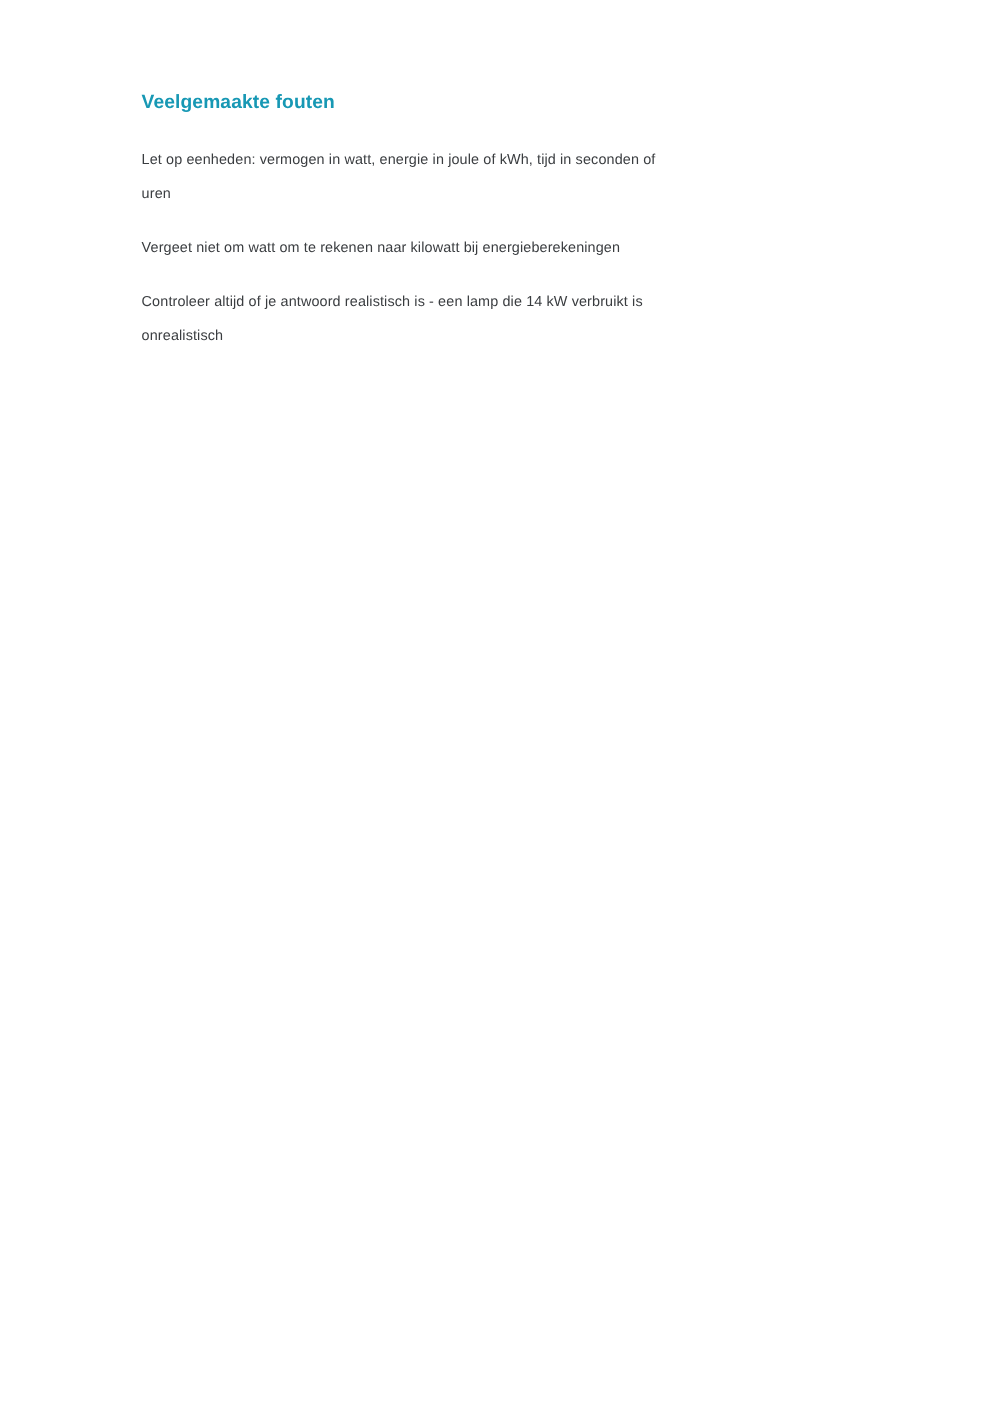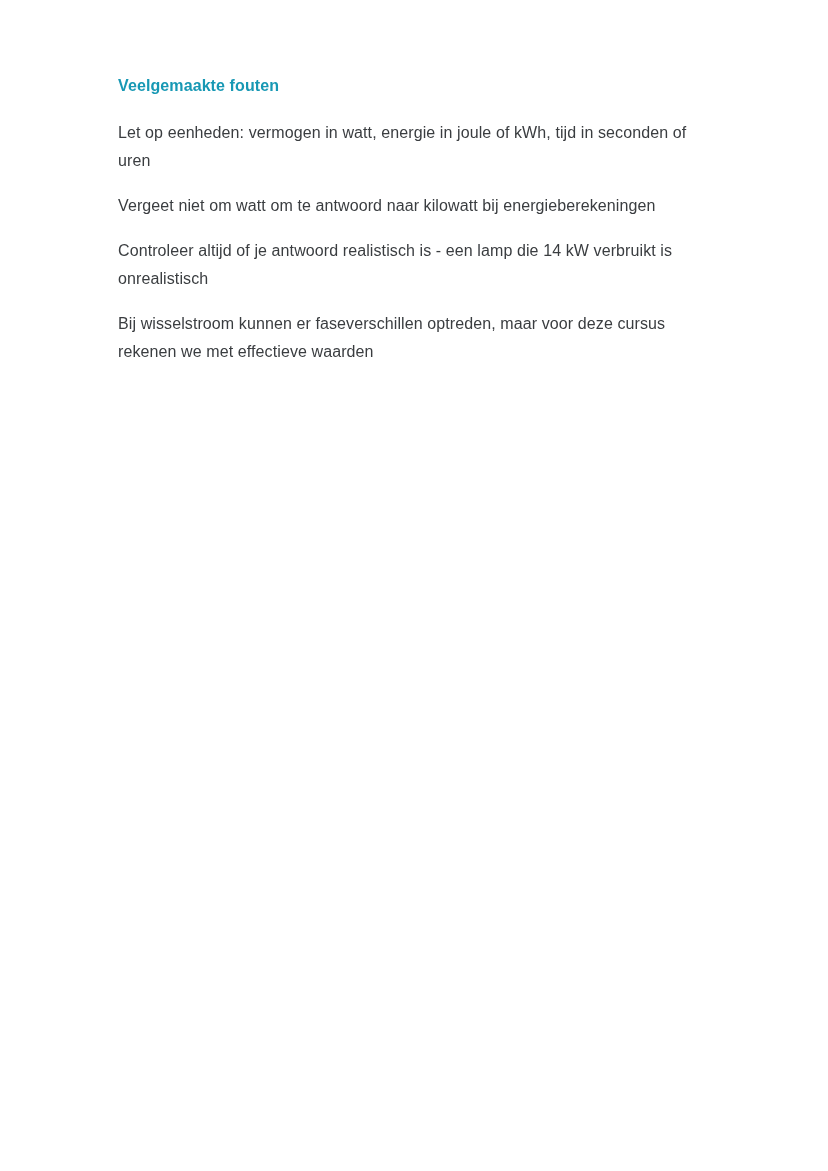--- a/index.html
+++ b/index.html
@@ -28,37 +28,35 @@
   .section-heading {
     margin: 0 0 23px 0;
     font-size: 16px;
     line-height: 20px;
     font-weight: 700;
     color: #1798b4; 
     letter-spacing: 0.1px;
   }
   .paragraph {
     margin: 0 0 17px 0;
-    font-size: 16px;
+    font-size: 12px;
     line-height: 28px;
     font-weight: 400;
     color: #3a3d40; 
     white-space: pre-line; 
     letter-spacing: 0.1px;
   }
 </style>
 </head>
 <body>
 
 <div class="page">
   <h3 class="section-heading">Veelgemaakte fouten</h3>
 
   <p class="paragraph">Let op eenheden: vermogen in watt, energie in joule of kWh, tijd in seconden of
 uren</p>
 
-  <p class="paragraph">Vergeet niet om watt om te antwoord naar kilowatt bij energieberekeningen</p>
+  <p class="paragraph">Vergeet niet om watt om te rekenen naar kilowatt bij energieberekeningen</p>
 
   <p class="paragraph">Controleer altijd of je antwoord realistisch is - een lamp die 14 kW verbruikt is
 onrealistisch</p>
 
-  <p class="paragraph">Bij wisselstroom kunnen er faseverschillen optreden, maar voor deze cursus
-rekenen we met effectieve waarden</p>
 </div>
 
 </body></html>

